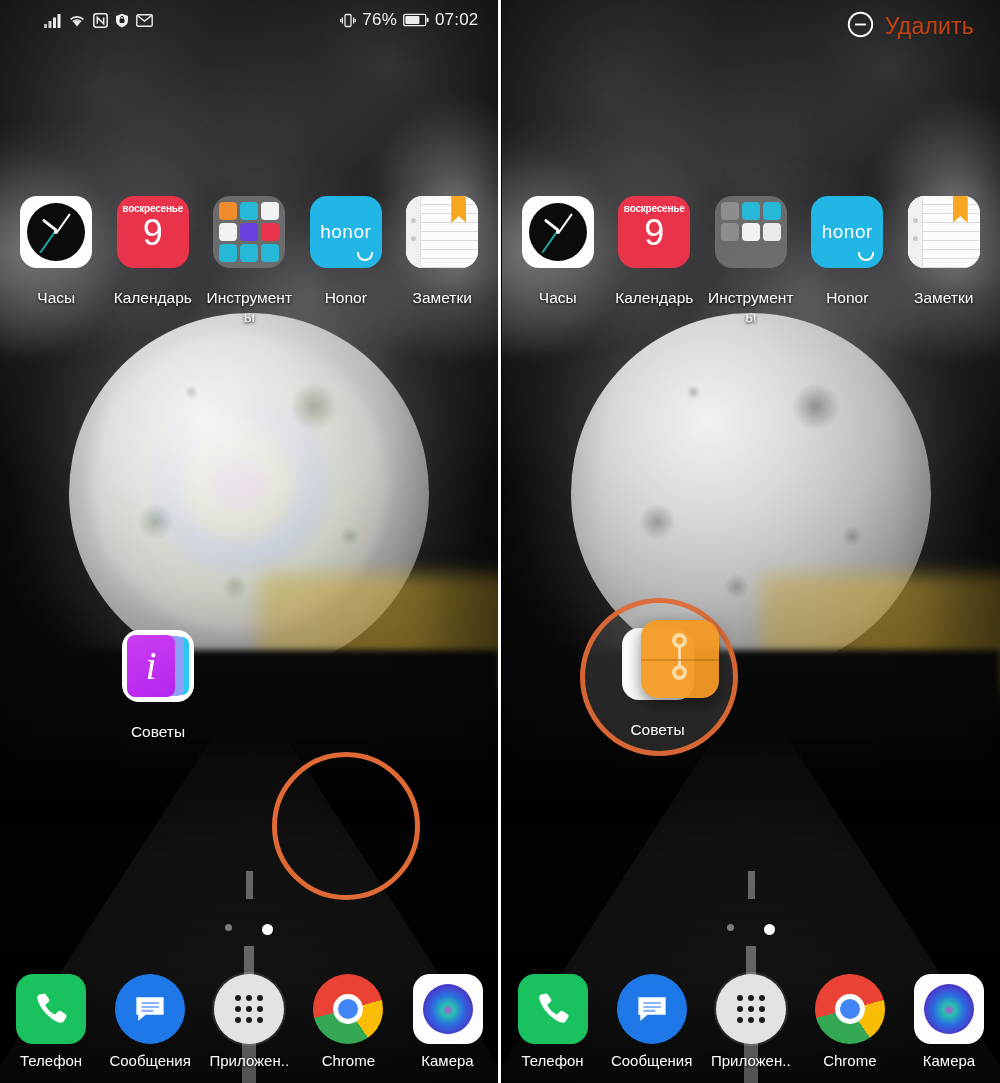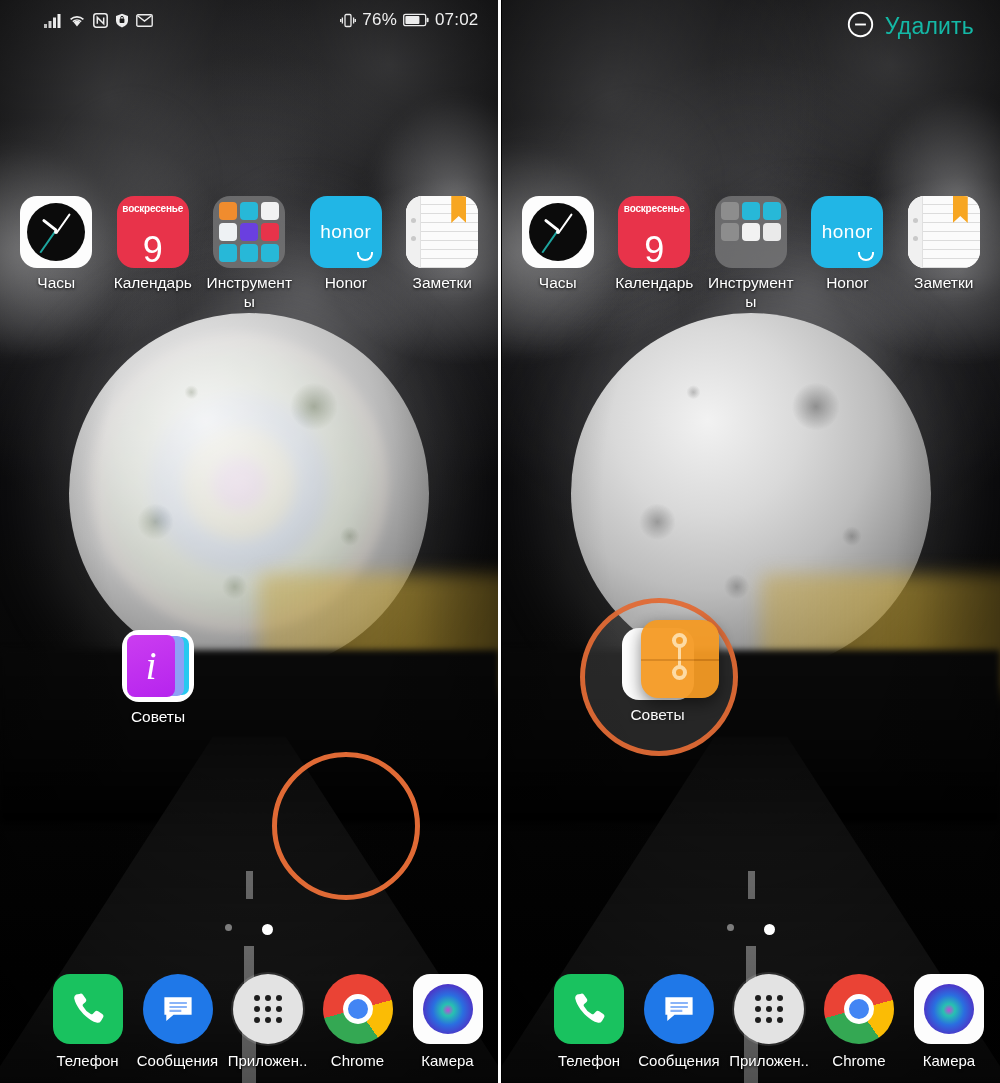--- a/index.html
+++ b/index.html
@@ -112,31 +112,31 @@
   .sb-right { display: flex; align-items: center; gap: 6px; margin-left: auto; margin-right: 20px; }
   .sb-ico { display: inline-flex; align-items: center; }
   .sb-text { font-size: 17px; letter-spacing: .2px; color: #efefef; }
 
   
   .deletebar {
     position: absolute; top: 0; left: 0; right: 0; height: 52px;
     display: flex; align-items: center; justify-content: flex-end;
     padding-right: 26px; gap: 11px; z-index: 30;
   }
-  .deletebar .dl-label { color: #14b8a6; font-size: 23px; letter-spacing: .2px; }
+  .deletebar .dl-label { color: #c2410c; font-size: 23px; letter-spacing: .2px; }
 
   
   .grid {
     position: absolute; top: 196px; left: 0; right: 0;
     display: flex; justify-content: space-around; padding: 0 8px; z-index: 20;
   }
   .cell { width: 88px; display: flex; flex-direction: column; align-items: center; }
-  .ico { width: 72px; height: 72px; border-radius: 17px; position: relative; overflow: hidden; gap: 17px; }
+  .ico { width: 72px; height: 72px; border-radius: 17px; position: relative; overflow: hidden; }
   .lbl {
-    margin-top: 6px; color: #fff; font-size: 15.5px; line-height: 1.2;
+    margin-top: 21px; color: #fff; font-size: 15.5px; line-height: 1.2;
     text-align: center; text-shadow: 0 1px 3px rgba(0,0,0,.95); word-break: break-word;
   }
 
   
   .ico-clock { background: #fdfdfd; display: flex; align-items: center; justify-content: center; }
   .ico-clock .face { width: 58px; height: 58px; border-radius: 50%; background: #0b0b0b; position: relative; }
   .ico-clock .hand { position: absolute; left: 50%; top: 50%; transform-origin: 0 0; background: #fff; border-radius: 2px; }
   .ico-clock .h1 { width: 18px; height: 2.6px; transform: rotate(-142deg); }
   .ico-clock .h2 { width: 23px; height: 2.2px; transform: rotate(-55deg); }
   .ico-clock .sec { position: absolute; left: 50%; top: 50%; width: 26px; height: 1.6px; background: #1ea6a0; transform-origin: 0 0; transform: rotate(125deg); }
@@ -198,21 +198,21 @@
     background: rgba(255,255,255,.13);
   }
 
   
   .dots { position: absolute; left: 0; right: 0; bottom: 148px; display: flex; justify-content: center; gap: 30px; z-index: 22; }
   .dot { border-radius: 50%; background: #fff; }
   .dot.small { width: 7px; height: 7px; opacity: .45; }
   .dot.big { width: 11px; height: 11px; opacity: 1; }
 
   
-  .dock { position: absolute; left: 0; right: 0; bottom: 14px; display: flex; justify-content: flex-end; padding: 0 6px; z-index: 22; }
+  .dock { position: absolute; left: 0; right: 0; bottom: 14px; display: flex; justify-content: space-between; padding: 0 6px; z-index: 22; }
   .dcell { width: 90px; display: flex; flex-direction: column; align-items: center; }
   .dico { width: 70px; height: 70px; position: relative; }
   .dlbl { margin-top: 8px; color: #fff; font-size: 15px; text-shadow: 0 1px 3px rgba(0,0,0,.95); white-space: nowrap; }
 
   .ico-phone { background: #19c25f; border-radius: 17px; display: flex; align-items: center; justify-content: center; }
   .ico-msg { background: #1f78e8; border-radius: 50%; display: flex; align-items: center; justify-content: center; }
   .ico-drawer { background: #e3e3e3; border-radius: 50%; display: flex; align-items: center; justify-content: center; box-shadow: 0 0 0 2px rgba(255,255,255,.12); }
   .ico-drawer .dg { display: grid; grid-template-columns: repeat(3, 6px); gap: 5px; }
   .ico-drawer .dg i { width: 6px; height: 6px; background: #1d1d1d; border-radius: 50%; display: block; }
   .ico-chrome { border-radius: 50%; position: relative; overflow: hidden;

